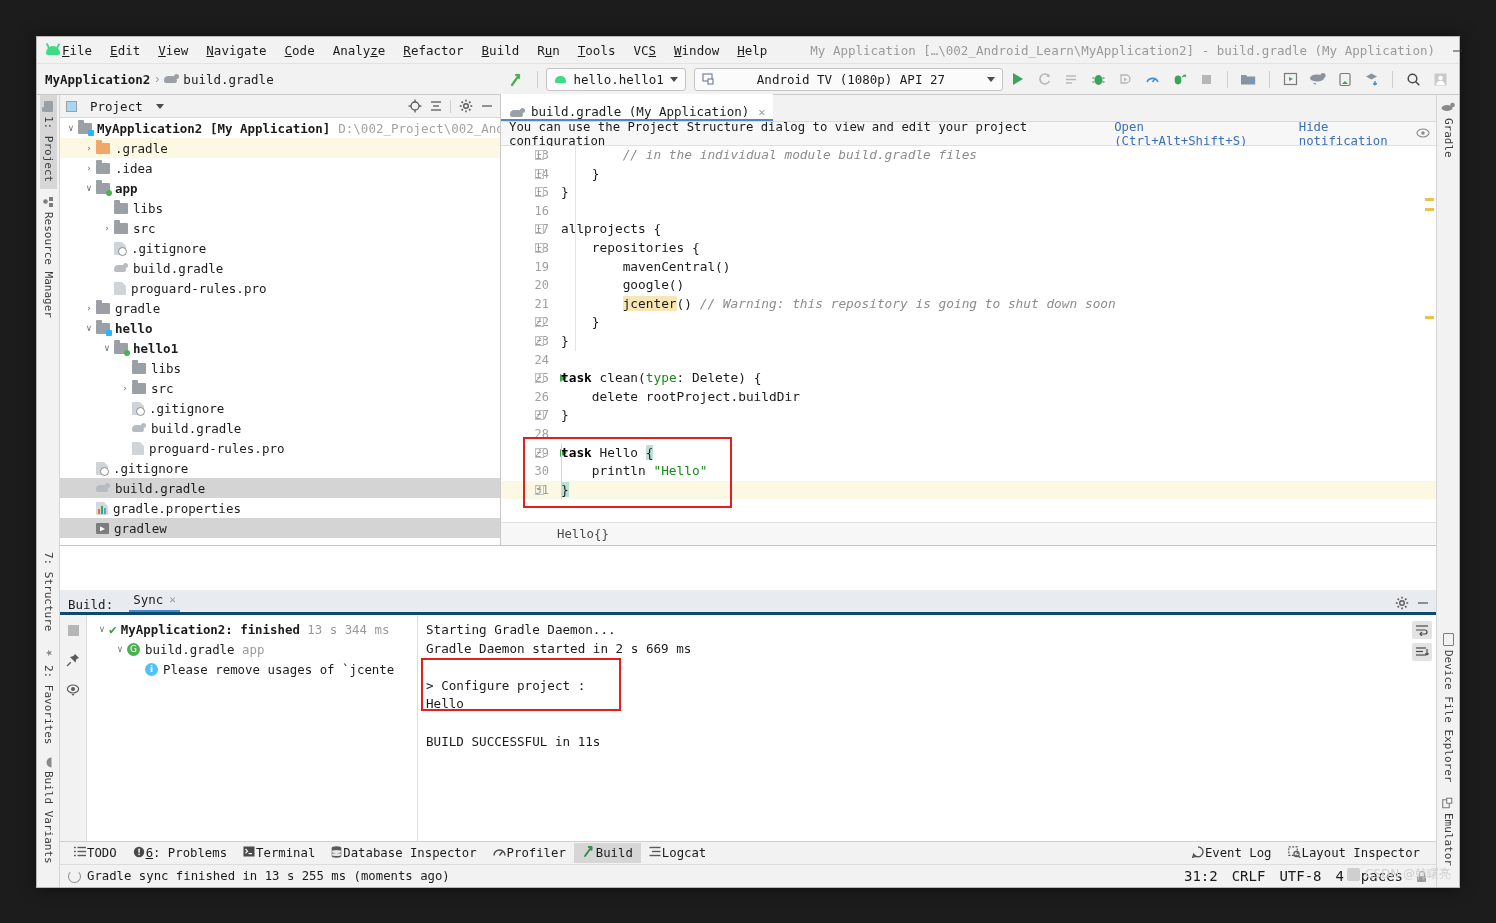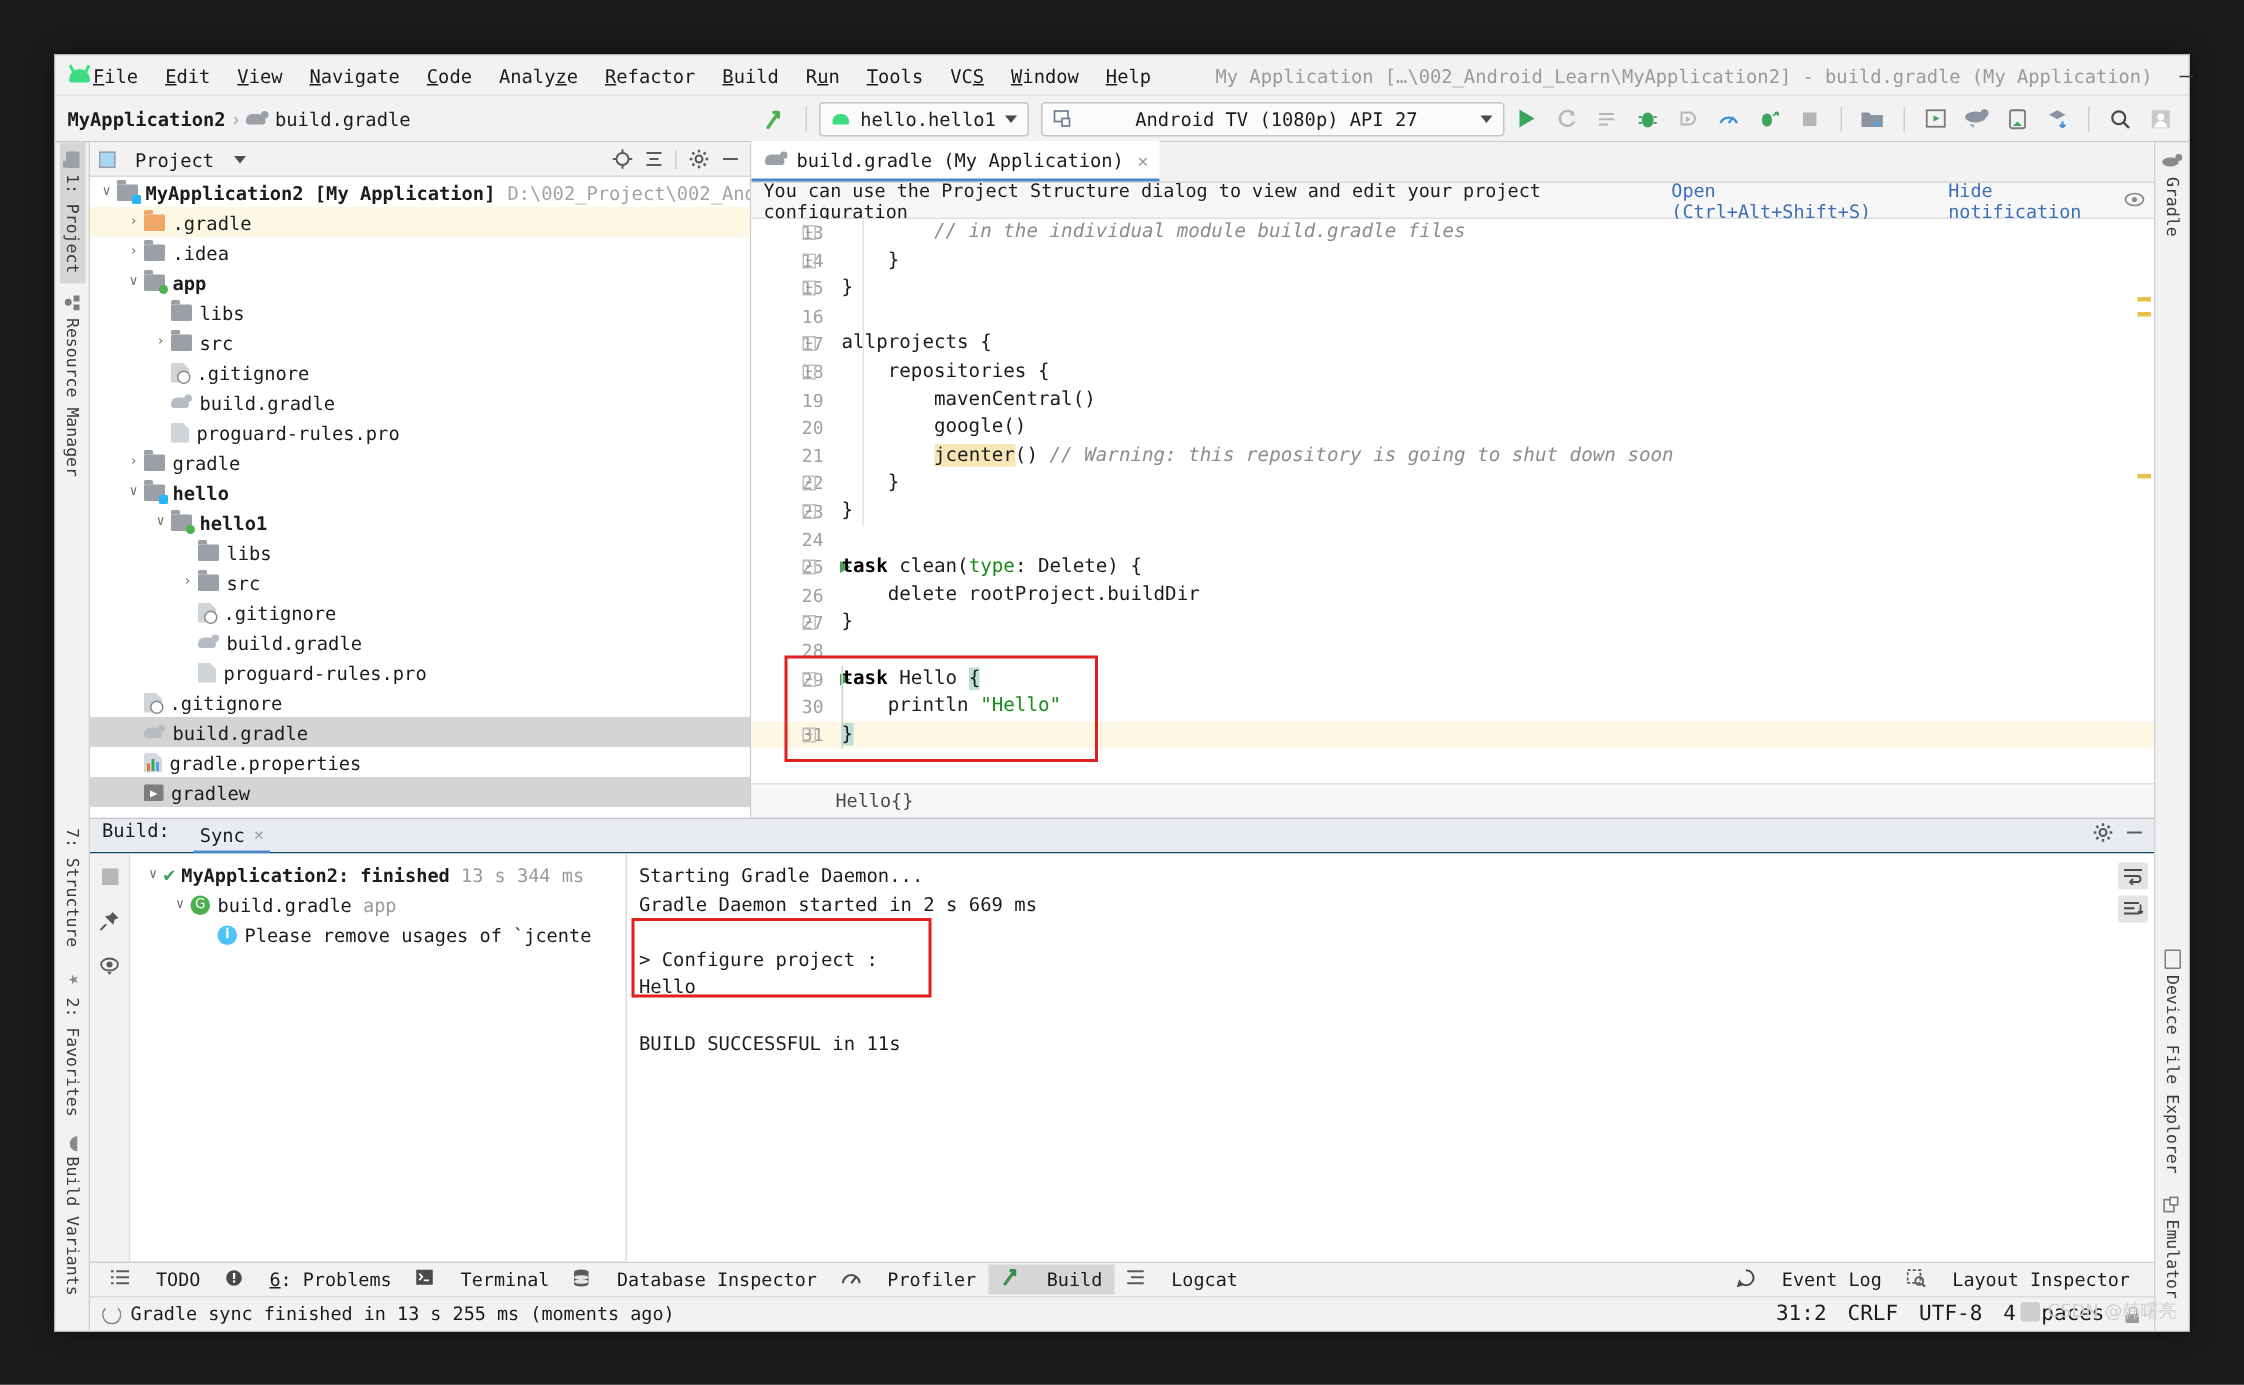--- a/index.html
+++ b/index.html
@@ -153,21 +153,21 @@
   .gradic::before{content:"";position:absolute;left:0;top:2px;width:12px;height:7px;background:#b6bcc2;border-radius:6px 7px 3px 3px;}
   .gradic::after{content:"";position:absolute;left:9px;top:0;width:5px;height:5px;background:#b6bcc2;border-radius:50%;}
   .shic{width:13px;height:11px;background:#7d7d7d;color:#fff;font-size:8px;display:flex;align-items:center;justify-content:center;flex:none;margin-right:5px;border-radius:1px;}
   .tpath{color:#a3a3a3;margin-left:8px;}
   .tbold{font-weight:bold;}
 
   
   .editorpane{flex:1 1 auto;display:flex;flex-direction:column;min-width:0;background:#fff;}
   .tabbar{height:26px;background:#f2f2f2;display:flex;align-items:flex-end;flex:none;border-bottom:1px solid #d9d9d9;}
   .etab{
-    height:25px;display:flex;align-items:center;gap:6px;padding:0 8px 0 9px;background:#fff;
+    height:25px;display:flex;align-items:flex-end;gap:6px;padding:0 8px 0 9px;background:#fff;
     border-bottom:2px solid #4a88c7;font-family:"DejaVu Sans Mono", monospace;font-size:12.5px;color:#1b1b1b;cursor:default;
   }
   .etab .x{color:#9a9a9a;font-size:12px;margin-left:3px;}
   .notifbar{
     height:23px;background:#f7f7f7;border-bottom:1px solid #e0e0e0;display:flex;align-items:center;
     font-family:"DejaVu Sans Mono", monospace;font-size:12.3px;color:#1b1b1b;padding-left:8px;flex:none;gap:0;
   }
   .notif-link{color:#3b6fb6;cursor:default;}
   .notif-eye{margin-left:auto;margin-right:6px;color:#777;font-size:12px;}
 
@@ -190,21 +190,21 @@
   .redbox{position:absolute;border:2.5px solid #e31e1e;pointer-events:none;}
   .editor-scroll{position:absolute;right:0;top:0;width:12px;height:100%;}
   .mark-yellow{position:absolute;right:2px;width:9px;height:2.5px;background:#e8c34a;}
   .crumb2{
     height:22px;background:#f7f7f7;border-top:1px solid #e0e0e0;display:flex;align-items:center;
     padding-left:56px;font-family:"DejaVu Sans Mono", monospace;font-size:12.3px;color:#4a4a4a;flex:none;
   }
 
   
   .buildpanel{flex:1 1 auto;display:flex;flex-direction:column;min-height:0;background:#fff;border-top:1px solid #c4c4c4;}
-  .bhdr{height:22px;background:#e8ecf0;display:flex;align-items:flex-start;flex:none;border-bottom:1px solid #0c4a6e;padding-left:8px;}
+  .bhdr{height:22px;background:#e8ecf0;display:flex;align-items:flex-end;flex:none;border-bottom:3px solid #0c4a6e;padding-left:8px;margin-top:44px;}
   .bhdr .lbl{font-family:"DejaVu Sans Mono", monospace;font-size:12.5px;color:#1b1b1b;}
   .btab{
     margin-left:16px;height:21px;display:flex;align-items:center;gap:6px;padding:0 4px;
     border-bottom:2px solid #4a88c7;font-family:"DejaVu Sans Mono", monospace;font-size:12.5px;color:#1b1b1b;cursor:default;
   }
   .btab .x{color:#9a9a9a;font-size:11px;}
   .bhdr .tools{margin-left:auto;display:flex;align-items:center;gap:2px;padding-right:4px;}
   .bbody{flex:1 1 auto;display:flex;min-height:0;}
   .bside{width:26px;flex:none;background:#f2f2f2;border-right:1px solid #dcdcdc;display:flex;flex-direction:column;align-items:center;padding-top:6px;gap:12px;}
   .bside .ic{width:18px;height:18px;display:flex;align-items:center;justify-content:center;cursor:default;color:#5a5a5a;}
@@ -215,21 +215,21 @@
   .icircle{width:13px;height:13px;border-radius:50%;background:#4fc3f7;color:#fff;font-size:9px;display:flex;align-items:center;justify-content:center;margin-right:5px;flex:none;font-weight:bold;font-family:"DejaVu Sans",sans-serif;}
   .dim{color:#9a9a9a;}
   .bout{flex:1 1 auto;background:#fff;position:relative;overflow:hidden;padding:6px 0 0 8px;min-width:0;}
   .oline{font-family:"DejaVu Sans Mono", monospace;font-size:12.6px;color:#1b1b1b;white-space:pre;height:18.6px;line-height:18.6px;}
   .bout-tools{position:absolute;right:4px;top:6px;display:flex;flex-direction:column;gap:4px;}
   .bo-ico{width:20px;height:18px;background:#e3e3e3;border-radius:2px;display:flex;align-items:center;justify-content:center;color:#4a4a4a;cursor:default;}
 
   
   .twbar{height:22px;background:#f2f2f2;border-top:1px solid #cfcfcf;display:flex;align-items:center;flex:none;padding-left:6px;}
   .twitem{
-    display:flex;align-items:center;gap:18px;padding:2px 8px;cursor:default;
+    display:flex;align-items:center;gap:1px;padding:2px 8px;cursor:default;
     font-family:"DejaVu Sans Mono", monospace;font-size:12.3px;color:#1b1b1b;white-space:nowrap;
   }
   .twitem.active{background:#d6d6d6;}
   .twright{margin-left:auto;display:flex;align-items:center;padding-right:8px;}
   .statusbar{height:22px;background:#f2f2f2;border-top:1px solid #dcdcdc;display:flex;align-items:center;flex:none;padding-left:8px;}
   .stext{font-family:"DejaVu Sans Mono", monospace;font-size:12.3px;color:#1b1b1b;display:flex;align-items:center;gap:6px;}
   .sright{margin-left:auto;display:flex;align-items:center;gap:14px;padding-right:10px;font-family:"DejaVu Sans Mono", monospace;font-size:14px;color:#1b1b1b;text-align:center;}
   .spin{width:11px;height:11px;border:1.6px solid #8a8a8a;border-top-color:transparent;border-radius:50%;}
   .lock{width:9px;height:11px;position:relative;}
   .lock::before{content:"";position:absolute;left:0;bottom:0;width:9px;height:6px;background:#9a9a9a;border-radius:1px;}

